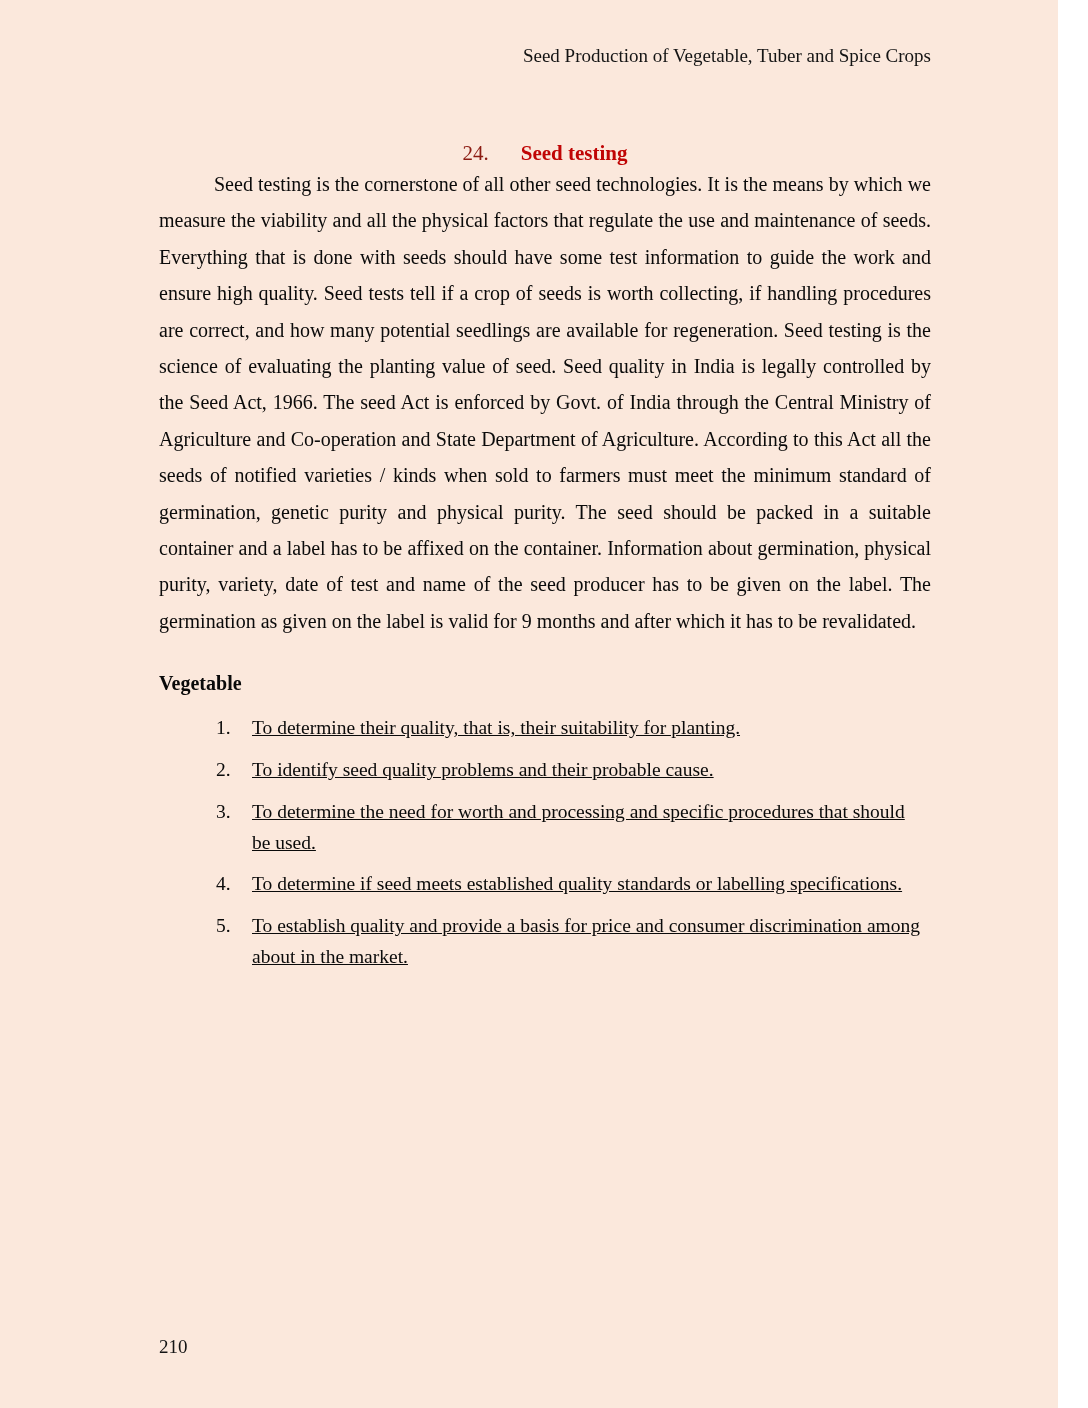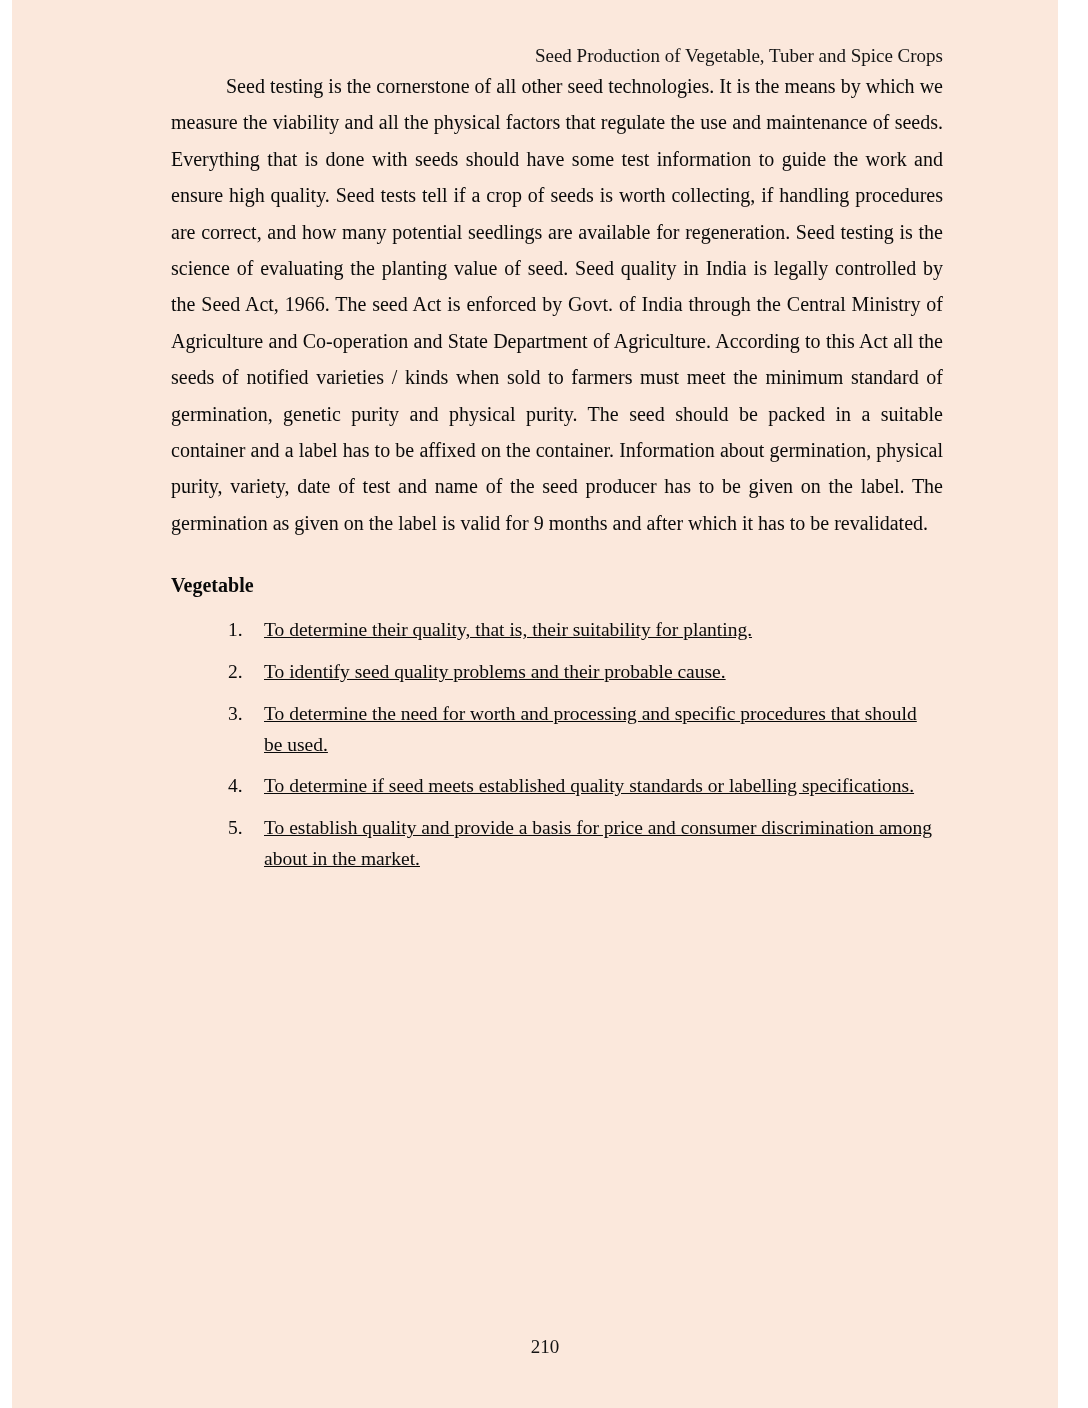--- a/index.html
+++ b/index.html
@@ -10,21 +10,21 @@
   }
   .canvas {
     position: relative;
     width: 1088px;
     height: 1408px;
     background: #ffffff;
     overflow: hidden;
   }
   .page {
     position: absolute;
-    left: 12px; top: 0;
+    left: 0; top: 0;
     width: 1058px;
     height: 1408px;
     background: var(--bg, #fbe8dc);
   }
   .white-strip {
     position: absolute;
     right: 0; top: 0;
     width: 30px;
     height: 1408px;
     background: #ffffff;
@@ -87,34 +87,37 @@
   .obj-text {
     flex: 0 1 668px;
     max-width: 668px;
     text-decoration: underline;
   }
   .page-number {
     position: absolute;
     top: 1336px;
     left: 159px;
     width: 772px;
-    text-align: center;
+    text-align: left;
     font-size: 19px;
     color: #141414;
   }
 </style>
 </head>
 <body>
 
 <div class="canvas">
   <div class="page">
     <div class="content">
 
       <div class="header">Seed Production of Vegetable, Tuber and Spice Crops</div>
 
+      <div class="title-row">
+        <span class="chap-num">24.</span><span class="chap-title">Seed testing</span>
+      </div>
 
       <div class="body-para">Seed testing is the cornerstone of all other seed technologies. It is the means by which we measure the viability and all the physical factors that regulate the use and maintenance of seeds. Everything that is done with seeds should have some test information to guide the work and ensure high quality. Seed tests tell if a crop of seeds is worth collecting, if handling procedures are correct, and how many potential seedlings are available for regeneration. Seed testing is the science of evaluating the planting value of seed. Seed quality in India is legally controlled by the Seed Act, 1966. The seed Act is enforced by Govt. of India through the Central Ministry of Agriculture and Co-operation and State Department of Agriculture. According to this Act all the seeds of notified varieties / kinds when sold to farmers must meet the minimum standard of germination, genetic purity and physical purity. The seed should be packed in a suitable container and a label has to be affixed on the container. Information about germination, physical purity, variety, date of test and name of the seed producer has to be given on the label. The germination as given on the label is valid for 9 months and after which it has to be revalidated.</div>
 
       <div class="objectives-heading">Vegetable</div>
 
       <div class="obj-list">
         <div class="obj-item">
           <span class="obj-num">1.</span>
           <span class="obj-text">To determine their quality, that is, their suitability for planting.</span>
         </div>

